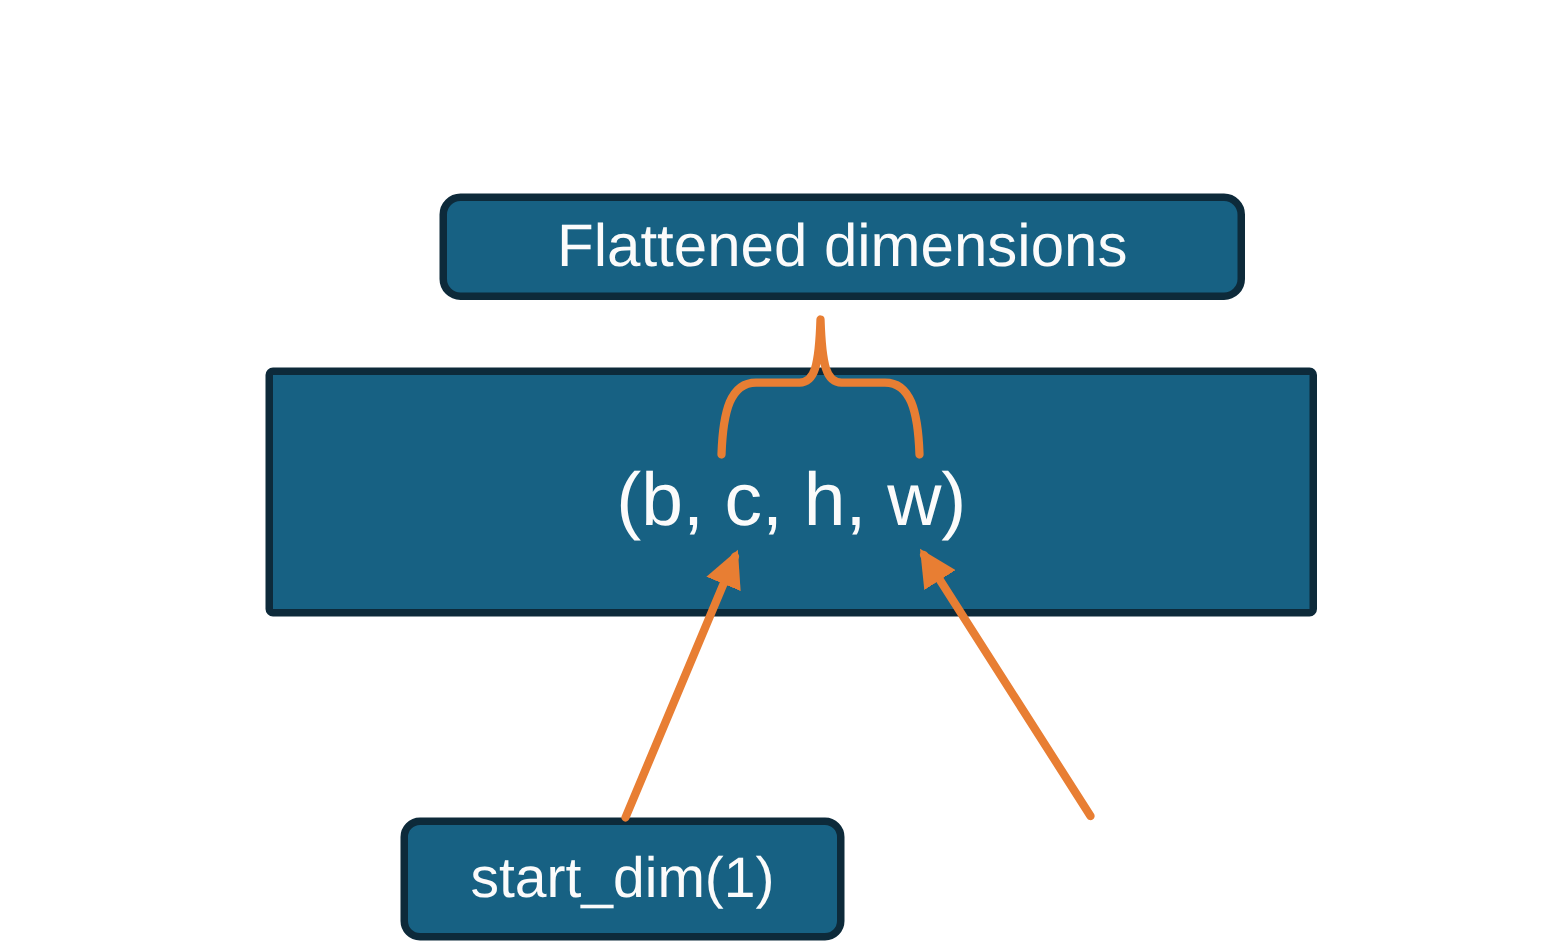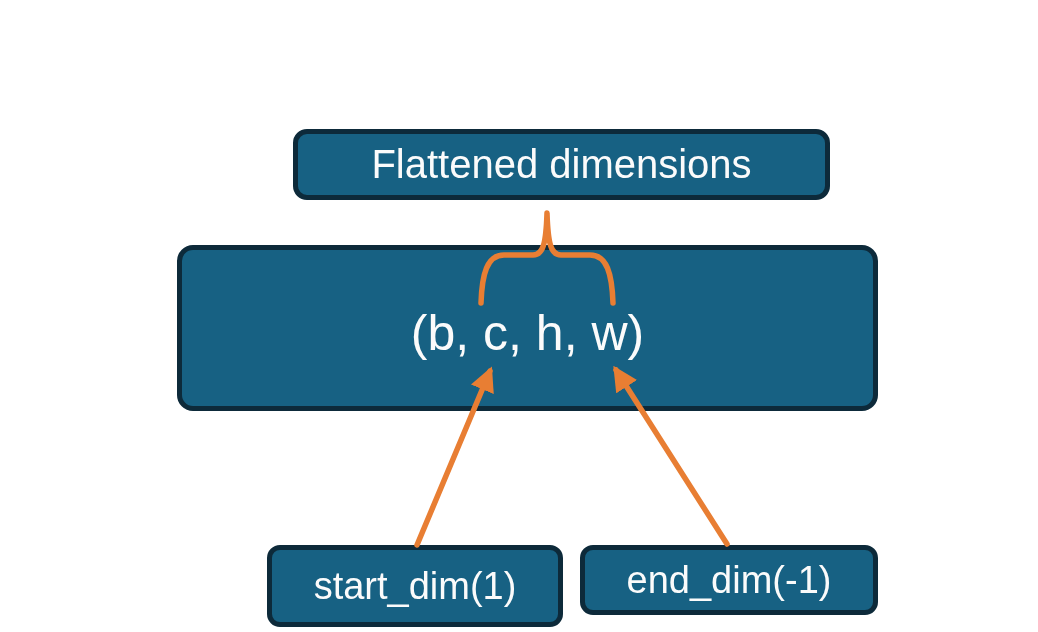--- a/index.html
+++ b/index.html
@@ -35,21 +35,21 @@
   }
   .node-top {
     left: 293px; top: 97px;
     width: 537px; height: 71px;
     border-radius: 14px;
     font-size: 40px;
   }
   .node-main {
     left: 177px; top: 213px;
     width: 701px; height: 166px;
-    border-radius: 16px;
+    border-radius: 5px;
     font-size: 50px;
     padding-top: 10px;
   }
   .node-start {
     left: 267px; top: 513px;
     width: 296px; height: 82px;
     border-radius: 13px;
     font-size: 38px;
   }
   .node-end {
@@ -84,23 +84,20 @@
   </div>
 
   <div class="node node-main">
     <span>(b, c, h, w)</span>
   </div>
 
   <div class="node node-start">
     <span>start_dim(1)</span>
   </div>
 
-  <div class="node node-end">
-    <span>end_dim(-1)</span>
-  </div>
 
   <svg class="overlay" viewBox="0 0 1038 632">
     <defs>
       <marker id="arrowhead" viewBox="0 0 10 10" refX="8" refY="5" markerWidth="4.5" markerHeight="4.5" orient="auto-start-reverse">
         <path d="M 0 0 L 10 5 L 0 10 Z" class="fill-accent"></path>
       </marker>
     </defs>
 
     <path class="stroke-accent" d="M 481 271
              C 482 242 487 223 504 223

